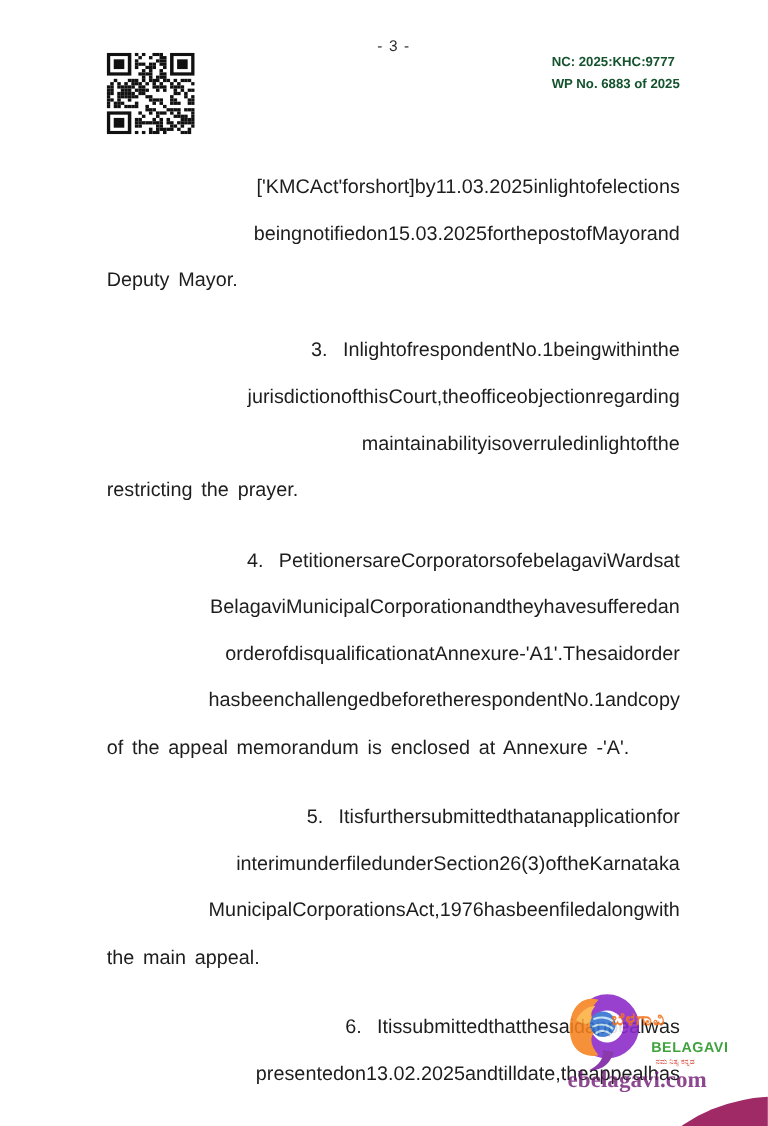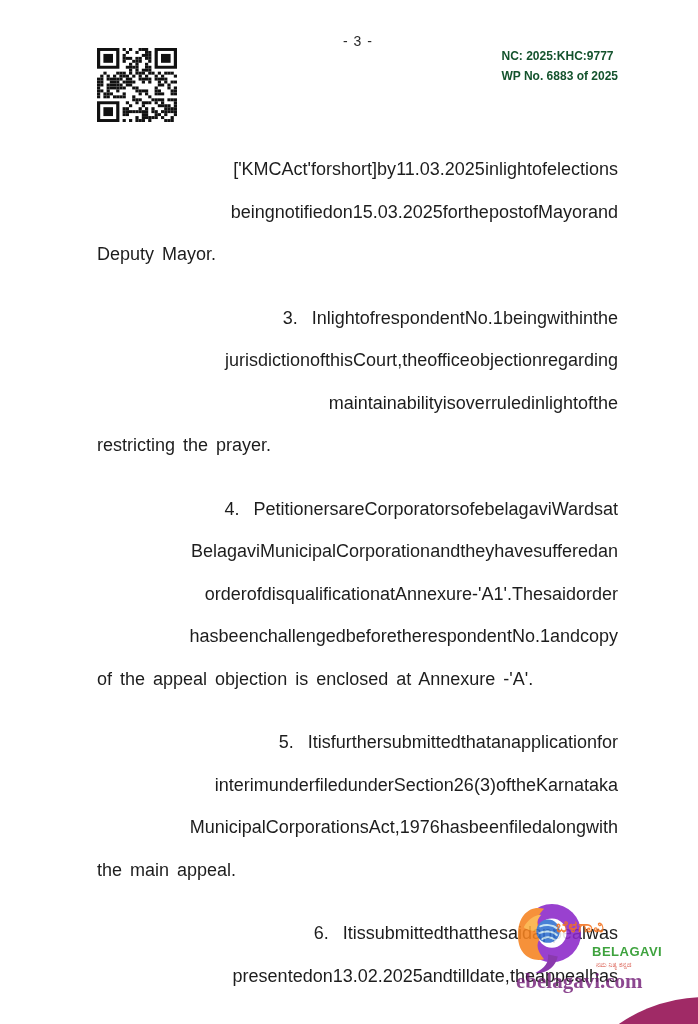--- a/index.html
+++ b/index.html
@@ -398,21 +398,21 @@
         <span>has</span>
         <span>been</span>
         <span>challenged</span>
         <span>before</span>
         <span>the</span>
         <span>respondent</span>
         <span>No.1</span>
         <span>and</span>
         <span>copy</span>
       </div>
-      <div class="line plain">of the appeal objection is enclosed at Annexure -'A'.</div>
+      <div class="line plain">of the appeal memorandum is enclosed at Annexure -'A'.</div>
     </div>
     <div class="para">
       <div class="line just indent">
         <span class="pnum">5.</span>
         <span>It</span>
         <span>is</span>
         <span>further</span>
         <span>submitted</span>
         <span>that</span>
         <span>an</span>

